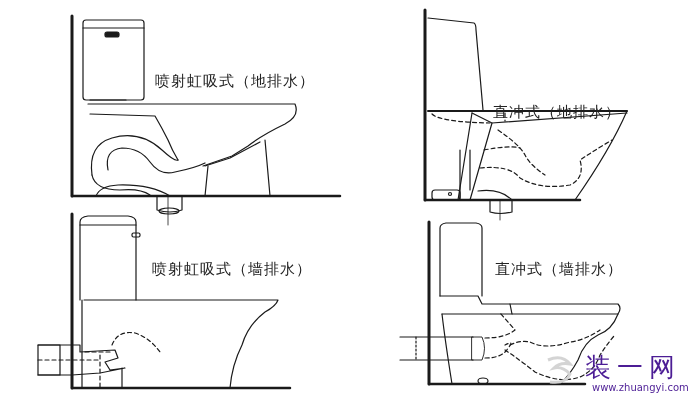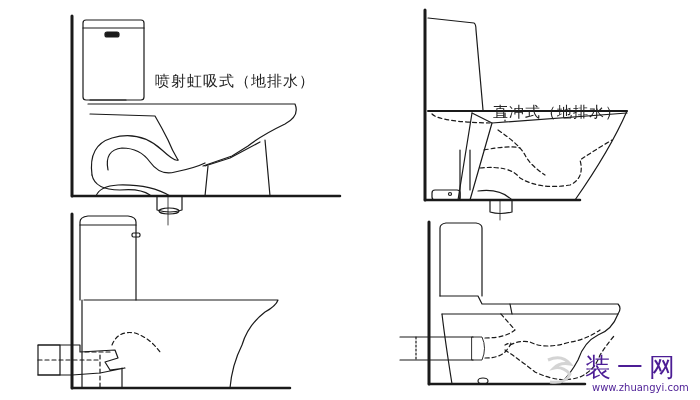--- a/index.html
+++ b/index.html
@@ -124,20 +124,22 @@
         <path d="M485 358 Q503 358 508 348 Q515 340 505 345"></path>
         <path d="M505 350 Q520 360 535 372 Q560 384 580 377 Q595 370 600 355 Q610 340 615 335"></path>
         <path d="M510 345 Q520 340 530 342 Q545 350 570 342 Q585 340 600 330"></path>
       </g>
       <ellipse cx="483" cy="381" rx="5" ry="3"></ellipse>
     </g>
   </svg>
 
   <div class="label" style="left:155px; top:72px;">喷射虹吸式（地排水）</div>
   <div class="label" style="left:493px; top:72px;margin-top:31px;">直冲式（地排水）</div>
+  <div class="label" style="left:152px; top:260px;">喷射虹吸式（墙排水）</div>
+  <div class="label" style="left:495px; top:260px;">直冲式（墙排水）</div>
 
   <div>
     <svg style="position:absolute; left:540px; top:352px;" width="40" height="36" viewBox="0 0 40 36">
       <path d="M8 8 Q22 2 30 12 Q20 10 14 16 Q22 14 30 22 Q26 32 10 30" fill="none" stroke="#d4d4d4" stroke-width="3"></path>
     </svg>
     <div class="wm" style="left:585px; top:350px; font-size:26px; letter-spacing:6px;">装一网</div>
     <div class="wm" style="left:592px; top:382px; font-size:10px;">www.zhuangyi.com</div>
   </div>
 </div>
 

